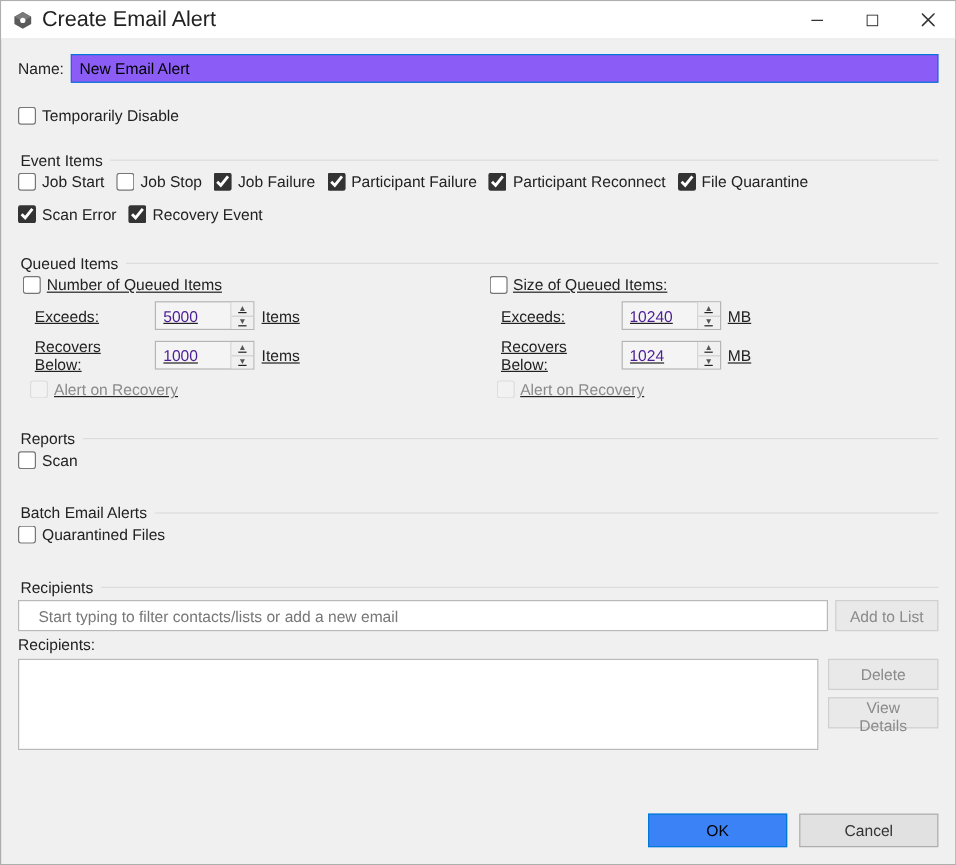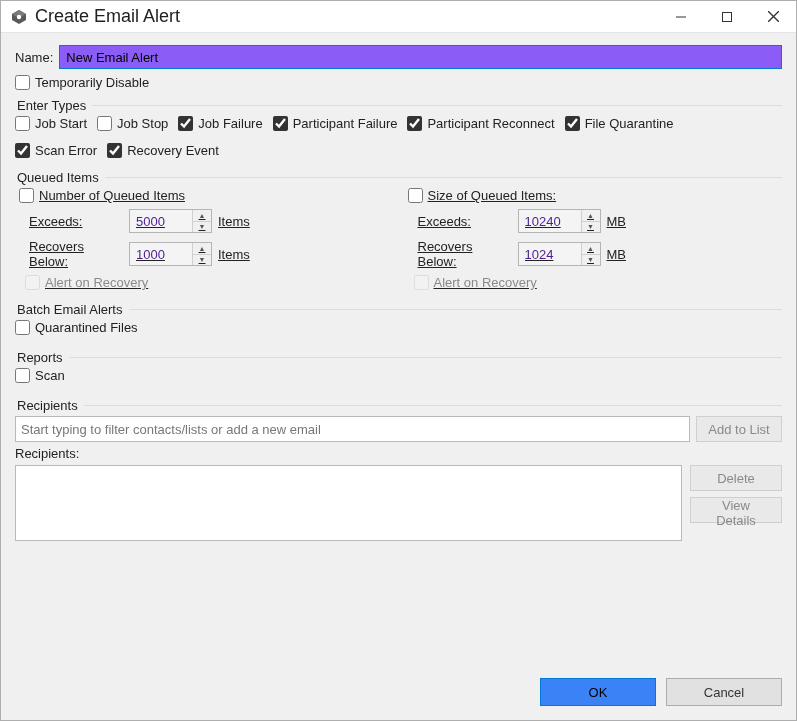--- a/index.html
+++ b/index.html
@@ -37,21 +37,21 @@
   .winbtn {
     width: 46px; height: 31px;
     display: flex; align-items: center; justify-content: center;
     color: #333;
   }
   .content {
     flex: 1;
     padding: 12px 14px 8px 14px;
     display: flex;
     flex-direction: column;
-    gap: 6px;
+    gap: 20px;
     overflow: hidden;
   }
   .row { display: flex; align-items: center; gap: 6px; }
   .name-input {
     flex: 1;
     height: 24px;
     border: 1px solid #0078d7;
     padding: 2px 6px;
     font: inherit;
     background: #8b5cf6;
@@ -112,21 +112,21 @@
     color: #555; background: #f0f0f0;
   }
   .spin .sb + .sb { border-top: 1px solid #cfcfcf; }
   .unit { width: 44px; }
   .recip-input {
     flex: 1;
     height: 26px;
     border: 1px solid #b9b9b9;
     background: #fff;
     font: inherit;
-    padding: 2px 5px;
+    padding: 2px 16px;
     color: #4d7c0f;
   }
   .recip-input::placeholder { color: #777; }
   .btn {
     height: 26px;
     min-width: 86px;
     border: 1px solid #adadad;
     background: #e1e1e1;
     font: inherit;
     padding: 0 10px;
@@ -204,21 +204,21 @@
       <label>Name:</label>
       <input class="name-input" type="text" value="New Email Alert" style="">
     </div>
 
     <label class="chk">
       <input type="checkbox" style="">
       <span>Temporarily Disable</span>
     </label>
 
     <fieldset class="section">
-      <legend>Enter Types</legend>
+      <legend>Event Items</legend>
       <div class="event-types-grid">
         <label class="chk et0">
             <input type="checkbox" style="">
             <span>Job Start</span>
           </label>
         <label class="chk et1">
             <input type="checkbox" style="">
             <span>Job Stop</span>
           </label>
         <label class="chk">
@@ -314,32 +314,32 @@
           </div>
           <label class="chk disabled" style="padding-left:10px;">
             <input type="checkbox" disabled="" style="">
             <span>Alert on Recovery</span>
           </label>
         </div>
       </div>
     </fieldset>
 
     <fieldset class="section">
+      <legend>Reports</legend>
+      <label class="chk">
+        <input type="checkbox" style="">
+        <span>Scan</span>
+      </label>
+    </fieldset>
+
+    <fieldset class="section">
       <legend>Batch Email Alerts</legend>
       <label class="chk">
         <input type="checkbox" style="">
         <span>Quarantined Files</span>
-      </label>
-    </fieldset>
-
-    <fieldset class="section">
-      <legend>Reports</legend>
-      <label class="chk">
-        <input type="checkbox" style="">
-        <span>Scan</span>
       </label>
     </fieldset>
 
     <fieldset class="section" style="flex:1; display:flex; flex-direction:column; gap:4px;">
       <legend>Recipients</legend>
       <div class="row">
         <input class="recip-input" type="text" placeholder="Start typing to filter contacts/lists or add a new email" style="">
         <button class="btn disabled">Add to List</button>
       </div>
       <div>Recipients:</div>

